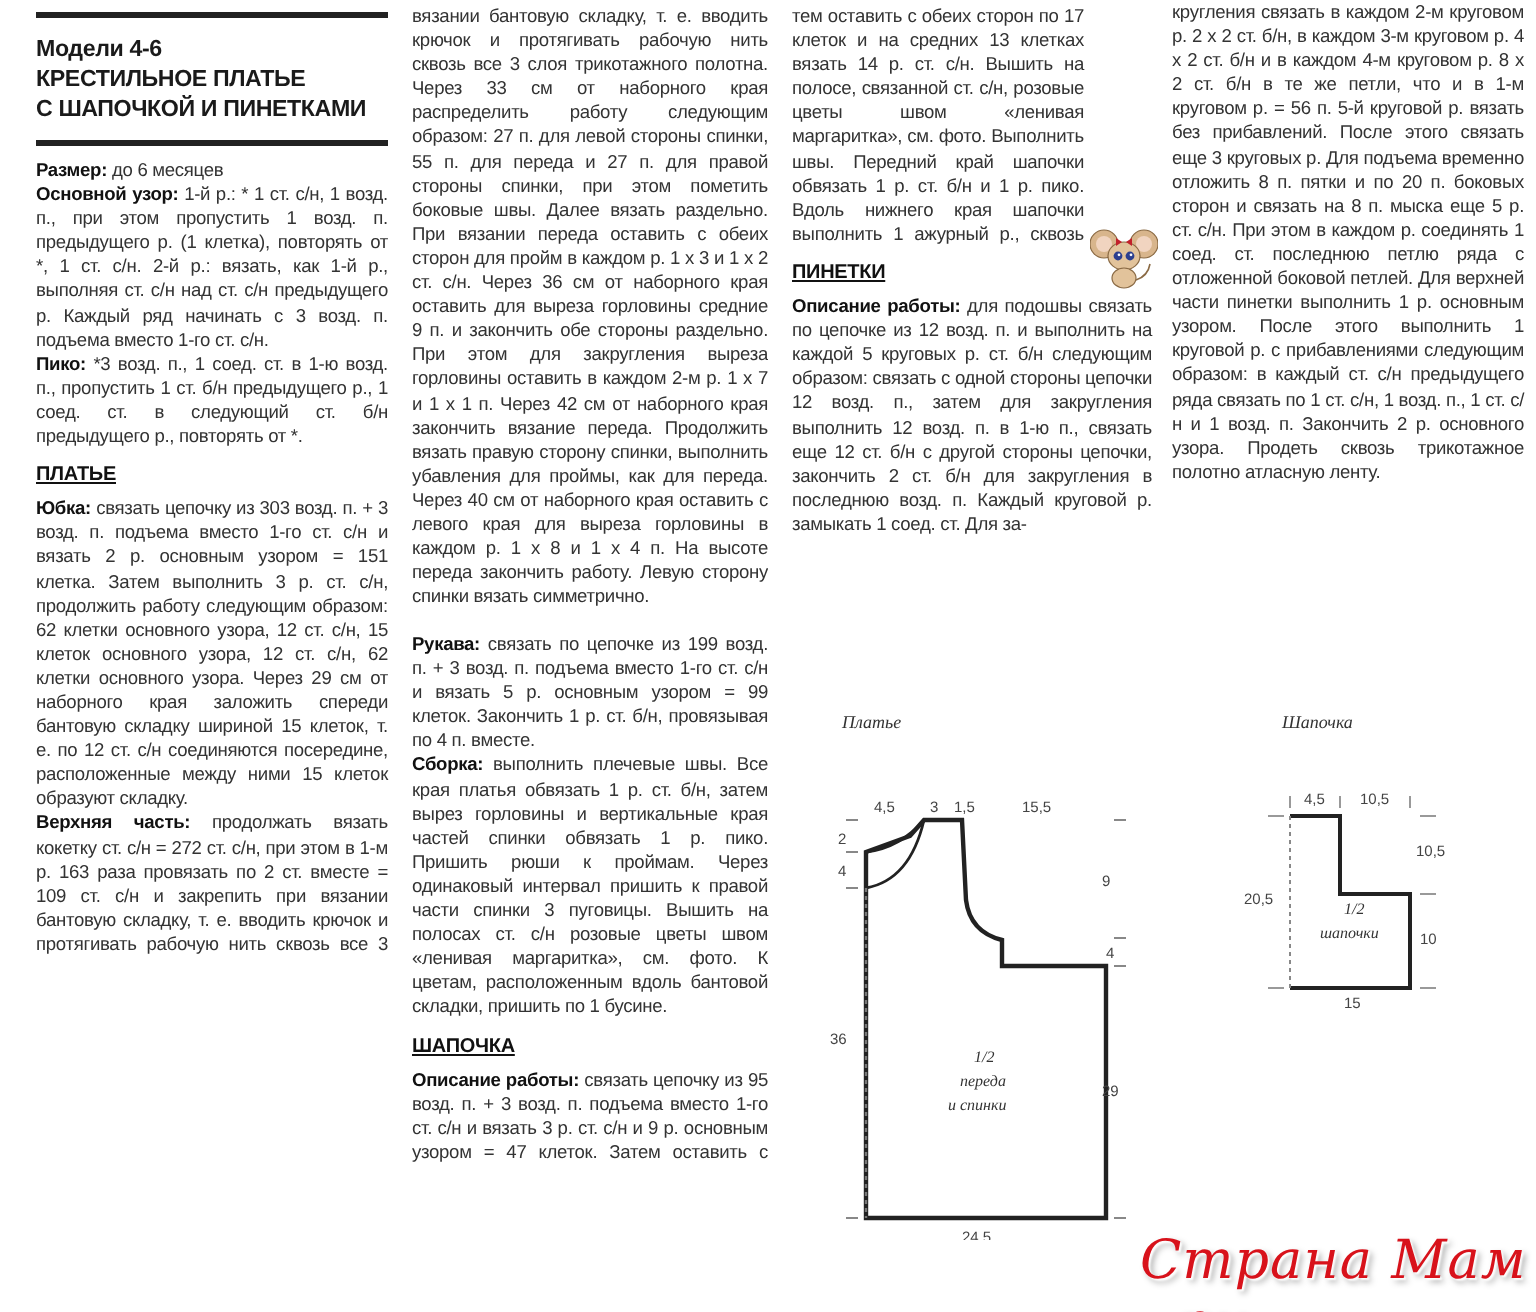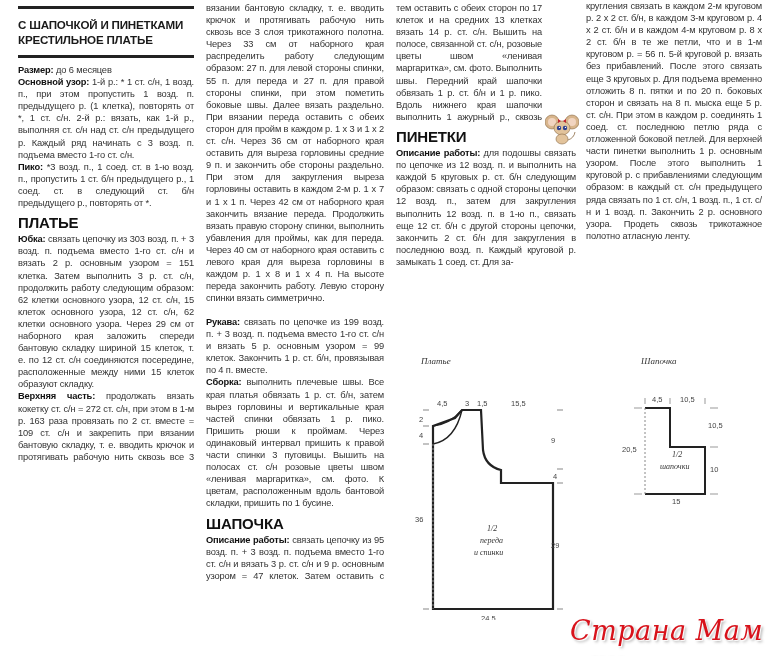--- a/index.html
+++ b/index.html
@@ -10,40 +10,41 @@
   .col p { margin:0; }
   .col b { color:#111; font-weight:bold; }
   .c1 { left:18px; width:176px; }
   .c2 { left:206px; width:178px; top:2px; }
   .c3 { left:396px; width:180px; top:2px; }
   .c4 { left:586px; width:176px; top:0; }
   .rule { border-top:3px solid #222; margin:0; }
   .title { font-weight:bold; font-size:11.6px; line-height:15px; color:#1a1a1a;
            margin:8px 0 8px; letter-spacing:-0.2px; text-align:left; }
   .title .m { font-weight:bold; }
-  .sechead { font-weight:bold; font-size:15px; margin:8px 0 4px; color:#111; text-align:left; }
+  .sechead { font-weight:bold; font-size:10px; margin:8px 0 4px; color:#111; text-align:left;text-decoration:underline; }
   .gap { height:6px; }
   .diag { position:absolute; }
   .diag-title { position:absolute; font-style:italic; font-size:9px; color:#333;
                 font-family:"Liberation Serif", serif; }
   .dim { font-size:7.5px; fill:#444; font-family:"Liberation Sans", sans-serif; }
   .lbl { font-size:8px; fill:#333; font-style:italic; font-family:"Liberation Serif", serif; }
   .watermark { position:absolute; left:570px; top:615px; font-family:"DejaVu Serif", serif;
                font-style:italic; font-size:27px; color:#d8121b;
                text-shadow:1px 1px 1px #fff, 2px 2px 3px rgba(0,0,0,.35); letter-spacing:0.5px; }
   .mouse { position:absolute; left:545px; top:113px; width:34px; height:32px; }
 </style>
 </head>
 <body>
 
 <div class="col c1">
   <div class="rule"></div>
   <div class="title">
+    <div class="m">Модели 4-6</div>
+    <div>КРЕСТИЛЬНОЕ ПЛАТЬЕ</div>
     <div>С ШАПОЧКОЙ И ПИНЕТКАМИ</div>
-    <div>КРЕСТИЛЬНОЕ ПЛАТЬЕ</div>
   </div>
   <div class="rule"></div>
   <div class="gap"></div>
   <p><b>Размер:</b><span> до 6 месяцев</span></p>
   <p><b>Основной узор:</b><span> 1-й р.: * 1 ст. с/н, 1 возд. п., при этом пропустить 1 возд. п. предыдущего р. (1 клетка), повторять от *, 1 ст. с/н. 2-й р.: вязать, как 1-й р., выполняя ст. с/н над ст. с/н предыдущего р. Каждый ряд начинать с 3 возд. п. подъема вместо 1-го ст. с/н.</span></p>
   <p><b>Пико:</b><span> *3 возд. п., 1 соед. ст. в 1-ю возд. п., пропустить 1 ст. б/н предыдущего р., 1 соед. ст. в следующий ст. б/н предыдущего р., повторять от *.</span></p>
   <div class="sechead">ПЛАТЬЕ</div>
   <p><b>Юбка:</b><span> связать цепочку из 303 возд. п. + 3 возд. п. подъема вместо 1-го ст. с/н и вязать 2 р. основным узором = 151 клетка. Затем выполнить 3 р. ст. с/н, продолжить работу следующим образом: 62 клетки основного узора, 12 ст. с/н, 15 клеток основного узора, 12 ст. с/н, 62 клетки основного узора. Через 29 см от наборного края заложить спереди бантовую складку шириной 15 клеток, т. е. по 12 ст. с/н соединяются посередине, расположенные между ними 15 клеток образуют складку.</span></p>
   <p style="height:72px;overflow:hidden;"><b>Верхняя часть:</b><span> продолжать вязать кокетку ст. с/н = 272 ст. с/н, при этом в 1-м р. 163 раза провязать по 2 ст. вместе = 109 ст. с/н и закрепить при вязании бантовую складку, т. е. вводить крючок и протягивать рабочую нить сквозь все 3 слоя трикотажного полотна. Через 33 см от наборного края распределить работу следующим образом: 27 п. для левой стороны спинки, 55 п. для переда и 27 п. для правой стороны спинки, при этом пометить боковые швы. Далее вязать раздельно. При вязании переда оставить с обеих сторон для пройм в каждом р. 1 х 3 и 1 х 2 ст. с/н. Через 36 см от наборного края оставить для выреза горловины средние 9 п. и закончить обе стороны раздельно. При этом для закругления выреза горловины оставить в каждом 2-м р. 1 х 7 и 1 х 1 п. Через 42 см от наборного края закончить вязание переда. Продолжить вязать правую сторону спинки, выполнить убавления для проймы, как для переда. Через 40 см от наборного края оставить с левого края для выреза горловины в каждом р. 1 х 8 и 1 х 4 п. На высоте переда закончить работу. Левую сторону спинки вязать симметрично.</span></p>
 </div>

